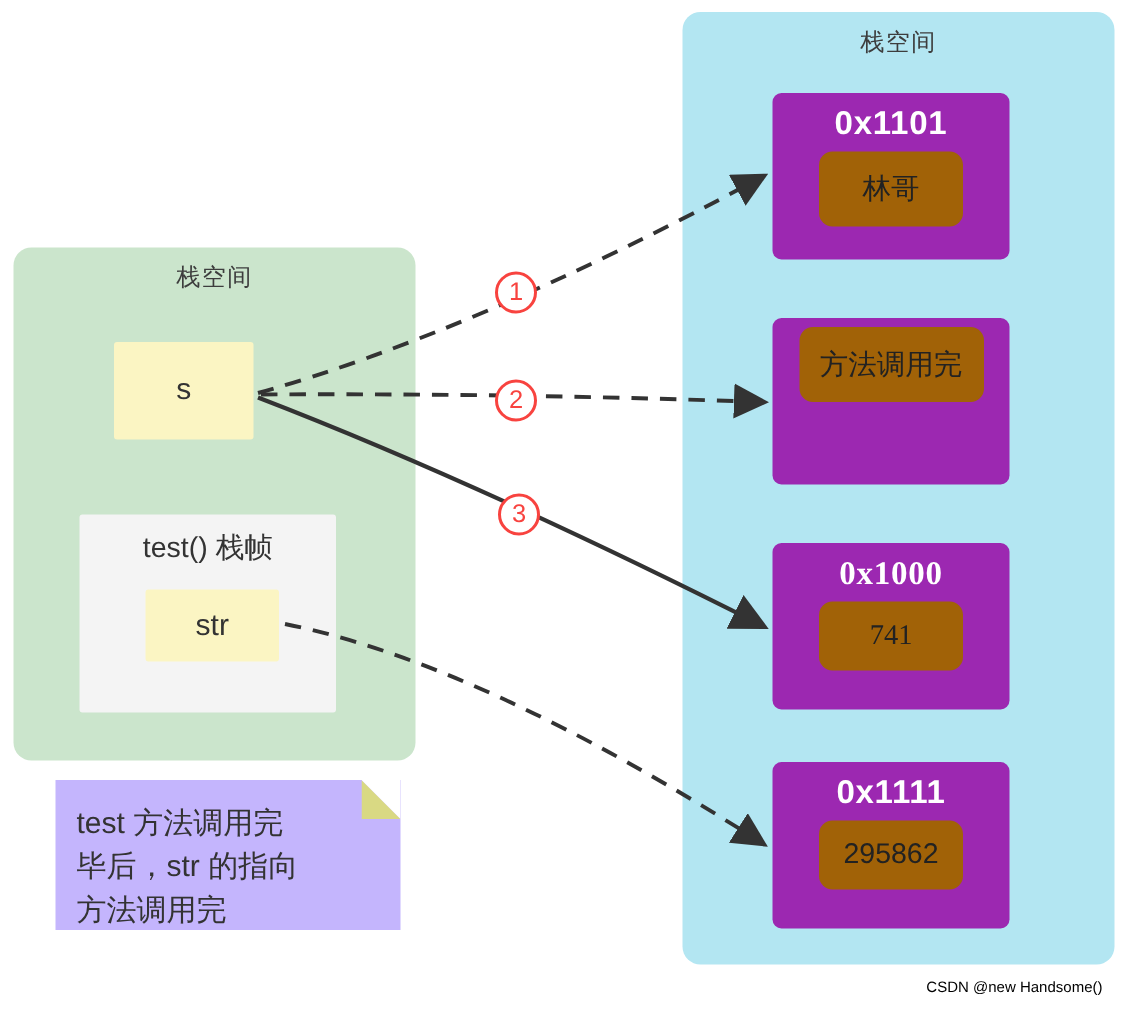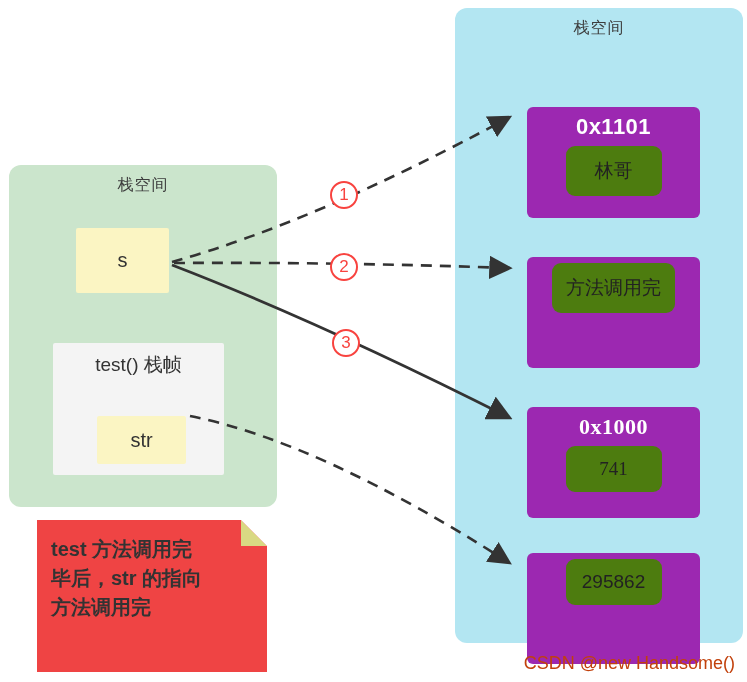--- a/index.html
+++ b/index.html
@@ -54,69 +54,66 @@
     padding-top: 9px;
   }
   .str-box {
     position: absolute;
     left: 44px; top: 50px;
     width: 89px; height: 48px;
     background: #fbf5c3;
     display: flex; align-items: center; justify-content: center;
     font-size: 20px; color: #333;
     border-radius: 2px;
-    margin-top: 23px;
   }
 
   
   .panel-cyan {
     position: absolute;
     left: 455px; top: 8px;
     width: 288px; height: 635px;
     background: #b3e6f2;
     border-radius: 12px;
   }
   .cell {
     position: absolute;
-    left: 72px;
-    width: 173px; height: 111px;
+    left: 60px;
+    width: 158px; height: 111px;
     background: #9c28b1;
     border-radius: 6px;
     text-align: center;
-    margin-top: 45px;
   }
   .cell-1 { top: 54px; }
   .cell-2 { top: 204px; }
   .cell-3 { top: 354px; font-family: Liberation Serif, serif; }
   .cell-4 { top: 500px; }
   .cell-address {
     color: #ffffff;
     font-size: 22px;
     font-weight: 600;
     padding-top: 7px;
     letter-spacing: 0.5px;
   }
   .cell-value {
     display: inline-block;
     margin-top: 6px;
     min-width: 96px;
     padding: 12px 14px;
-    background: #4d7c0f;
+    background: #a16207;
     border-radius: 9px;
     font-size: 19px;
     color: #222222;
   }
 
   
   .note {
     position: absolute;
     left: 37px; top: 520px;
-    width: 230px; height: 152px;
-    background: #ef4444;
-    font-weight: bold;
+    width: 230px; height: 100px;
+    background: #c4b5fd;
   }
   .note-fold {
     position: absolute;
     right: 0; top: 0;
     width: 26px; height: 26px;
   }
   .note-text {
     padding: 15px 0 0 14px;
     font-size: 20px;
     line-height: 1.45;
@@ -145,22 +142,22 @@
   .arrow-label-1 { left: 330px; top: 181px; }
   .arrow-label-2 { left: 330px; top: 253px; }
   .arrow-label-3 { left: 332px; top: 329px; }
 
   
   .watermark {
     position: absolute;
     left: 500px; top: 653px;
     width: 235px;
     text-align: right;
-    font-size: 18px;
-    color: #c2410c;
+    font-size: 10px;
+    color: #000000;
   }
 </style>
 </head>
 <body>
 
 <div class="canvas">
 
   <div class="panel-green">
     <div class="panel-title">栈空间</div>
     <div class="s-box">
@@ -185,20 +182,21 @@
     <div class="cell cell-2">
       <div class="cell-value">方法调用完</div>
     </div>
 
     <div class="cell cell-3">
       <div class="cell-address">0x1000</div>
       <div class="cell-value">741</div>
     </div>
 
     <div class="cell cell-4">
+      <div class="cell-address">0x1111</div>
       <div class="cell-value">295862</div>
     </div>
   </div>
 
   <svg class="arrows-layer" viewBox="0 0 747 682" xmlns="http://www.w3.org/2000/svg">
     <defs>
       <marker id="ah" viewBox="0 0 10 10" refX="8" refY="5" markerWidth="9" markerHeight="9" orient="auto-start-reverse">
         <path d="M 0 0 L 10 5 L 0 10 z" fill="#333333"></path>
       </marker>
     </defs>

